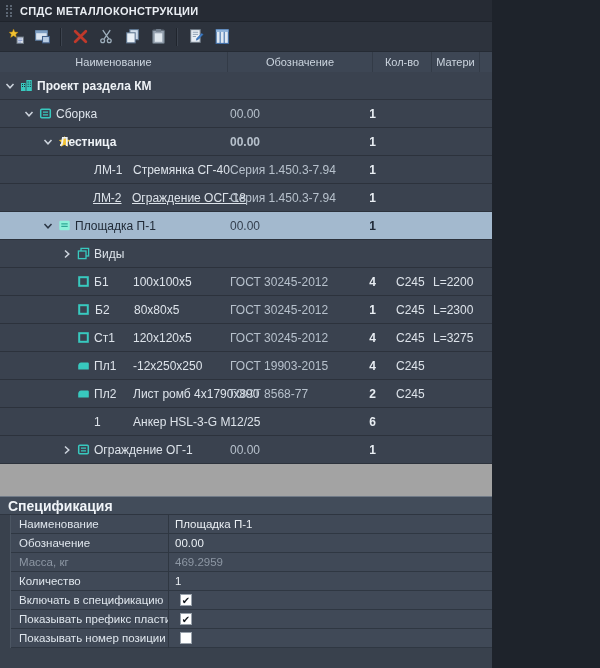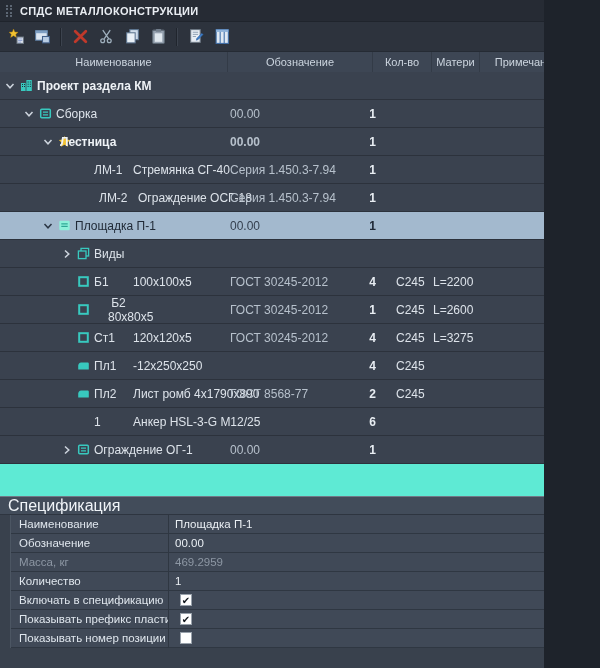--- a/index.html
+++ b/index.html
@@ -1,18 +1,18 @@
 <!DOCTYPE html>
 <html><head>
 <meta charset="utf-8">
 <style>
   *{box-sizing:border-box;margin:0;padding:0}
   html,body{background:#1e232b}
   body{font-family:"Liberation Sans","DejaVu Sans",sans-serif}
-  .app{position:relative;width:544px;height:668px;background:#5eead4;overflow:hidden;color:#e6ebf1}
+  .app{position:relative;width:492px;height:668px;background:#a3a3a3;overflow:hidden;color:#e6ebf1}
 
   
   .titlebar{position:absolute;top:0;left:0;width:583px;height:22px;background:#262b34;border-bottom:1px solid #1f242c;display:flex;align-items:center;padding-left:6px}
   .grip{width:6px;height:12px;border-left:2px dotted #5c6673;border-right:2px dotted #5c6673;margin-right:8px}
   .title{font-size:11px;font-weight:bold;color:#e9edf2;letter-spacing:.3px;white-space:nowrap}
 
   
   .toolbar{position:absolute;top:22px;left:0;width:583px;height:30px;background:#2d333d;display:flex;align-items:center;padding-left:4px;gap:2px;border-bottom:1px solid #252b34}
   .tbtn{width:24px;height:24px;background:none;border:none;display:flex;align-items:center;justify-content:center;border-radius:2px}
   .tbtn span{display:flex}
@@ -54,21 +54,21 @@
 
   
   .tabstrip{position:absolute;left:583px;top:0;width:17px;height:668px;background:#262b33}
   .vtab{position:absolute;left:0;width:16px;background:#303845;border:1px solid #46505e;border-left:none;border-radius:0 3px 3px 0;color:#b9c4d1;font-size:11px;display:flex;align-items:center;justify-content:center}
   .vtab span{writing-mode:vertical-rl;transform:rotate(180deg);white-space:nowrap;letter-spacing:.4px}
   .vtab.active{background:#5c6a7c;color:#f3f7fb;border-color:#6e7a8a}
 
   
   .spec{position:absolute;top:496px;left:0;width:583px;height:172px;background:#39414d;border-top:1px solid #707a87}
   .spec-header{position:relative;height:18px;background:#424c5a;display:flex;align-items:center;padding:0 8px;border-bottom:1px solid #2e3540}
-  .spec-title{font-size:16px;font-weight:normal;color:#f0f4f8}
+  .spec-title{font-size:14px;font-weight:bold;color:#f0f4f8}
   .spec-min{margin-left:auto;color:#e6ecf2;font-weight:bold;font-size:14px;line-height:8px}
   .spec-grid{position:absolute;top:18px;left:10px;right:6px;border-left:1px solid #4c5663}
   .srow{position:relative;height:19px;background:#404957;border-bottom:1px solid #2f3742;display:flex;align-items:center;font-size:11.5px}
   .slabel{width:158px;padding-left:8px;color:#dfe6ed;border-right:1px solid #2f3742;height:100%;display:flex;align-items:center;white-space:nowrap;overflow:hidden}
   .sval{padding-left:6px;color:#eaeff4;display:flex;align-items:center;flex:1;height:100%;white-space:nowrap}
   .srow.dim .slabel,.srow.dim .sval{color:#8d97a4}
   .checkbox{width:12px;height:12px;background:#fff;border:1px solid #98a1ab;margin-left:5px;display:flex;align-items:center;justify-content:center;font-size:10px;color:#10151b;font-weight:bold}
   .checkbox.checked::after{content:"✔"}
 </style>
 </head>
@@ -206,21 +206,21 @@
       </div>
       <div class="row">
         <div class="namecell" style="left: 94px;">
           <span class="marka">ЛМ-1</span>
           <span>Стремянка СГ-40</span>
         </div>
         <div class="cell c-des">Серия 1.450.3-7.94</div>
         <div class="cell c-qty">1</div>
       </div>
       <div class="row">
-        <div class="namecell" style="left: 99px;">
+        <div class="namecell" style="left: 93px; text-decoration: underline;">
           <span class="marka">ЛМ-2</span>
           <span>Ограждение ОСГ-18</span>
         </div>
         <div class="cell c-des">Серия 1.450.3-7.94</div>
         <div class="cell c-qty">1</div>
       </div>
       <div class="row sel">
         <span class="chev" style="left: 42px;"><svg viewBox="0 0 12 12">
             <path d="M2.5 4l3.5 3.8L9.5 4" fill="none" stroke="currentColor" stroke-width="1.5"></path>
           </svg></span>
@@ -256,28 +256,28 @@
         </div>
         <div class="cell c-des">ГОСТ 30245-2012</div>
         <div class="cell c-qty">4</div>
         <div class="cell c-mat">С245</div>
         <div class="cell c-note">L=2200</div>
       </div>
       <div class="row">
         <span class="ticon" style="left: 77px;"><svg viewBox="0 0 13 13">
             <rect x="2.2" y="2.2" width="8.6" height="8.6" fill="none" stroke="#38c9bf" stroke-width="2"></rect>
           </svg></span>
-        <div class="namecell" style="left: 108px; flex-direction: column;">
+        <div class="namecell" style="left: 95px;">
           <span class="marka">Б2</span>
           <span>80x80x5</span>
         </div>
         <div class="cell c-des">ГОСТ 30245-2012</div>
         <div class="cell c-qty">1</div>
         <div class="cell c-mat">С245</div>
-        <div class="cell c-note">L=2600</div>
+        <div class="cell c-note">L=2300</div>
       </div>
       <div class="row">
         <span class="ticon" style="left: 77px;"><svg viewBox="0 0 13 13">
             <rect x="2.2" y="2.2" width="8.6" height="8.6" fill="none" stroke="#38c9bf" stroke-width="2"></rect>
           </svg></span>
         <div class="namecell" style="left: 94px;">
           <span class="marka">Ст1</span>
           <span>120x120x5</span>
         </div>
         <div class="cell c-des">ГОСТ 30245-2012</div>
@@ -286,20 +286,21 @@
         <div class="cell c-note">L=3275</div>
       </div>
       <div class="row">
         <span class="ticon" style="left: 77px;"><svg viewBox="0 0 13 13">
             <path d="M1.2 10.6V6.8c0-2 1.2-3.4 3-3.4h6.2c.9 0 1.4.5 1.4 1.3v5.9z" fill="#38c9bf"></path>
           </svg></span>
         <div class="namecell" style="left: 94px;">
           <span class="marka">Пл1</span>
           <span>-12x250x250</span>
         </div>
+        <div class="cell c-des">ГОСТ 19903-2015</div>
         <div class="cell c-qty">4</div>
         <div class="cell c-mat">С245</div>
       </div>
       <div class="row">
         <span class="ticon" style="left: 77px;"><svg viewBox="0 0 13 13">
             <path d="M1.2 10.6V6.8c0-2 1.2-3.4 3-3.4h6.2c.9 0 1.4.5 1.4 1.3v5.9z" fill="#38c9bf"></path>
           </svg></span>
         <div class="namecell" style="left: 94px;">
           <span class="marka">Пл2</span>
           <span>Лист ромб 4x1790x890</span>

